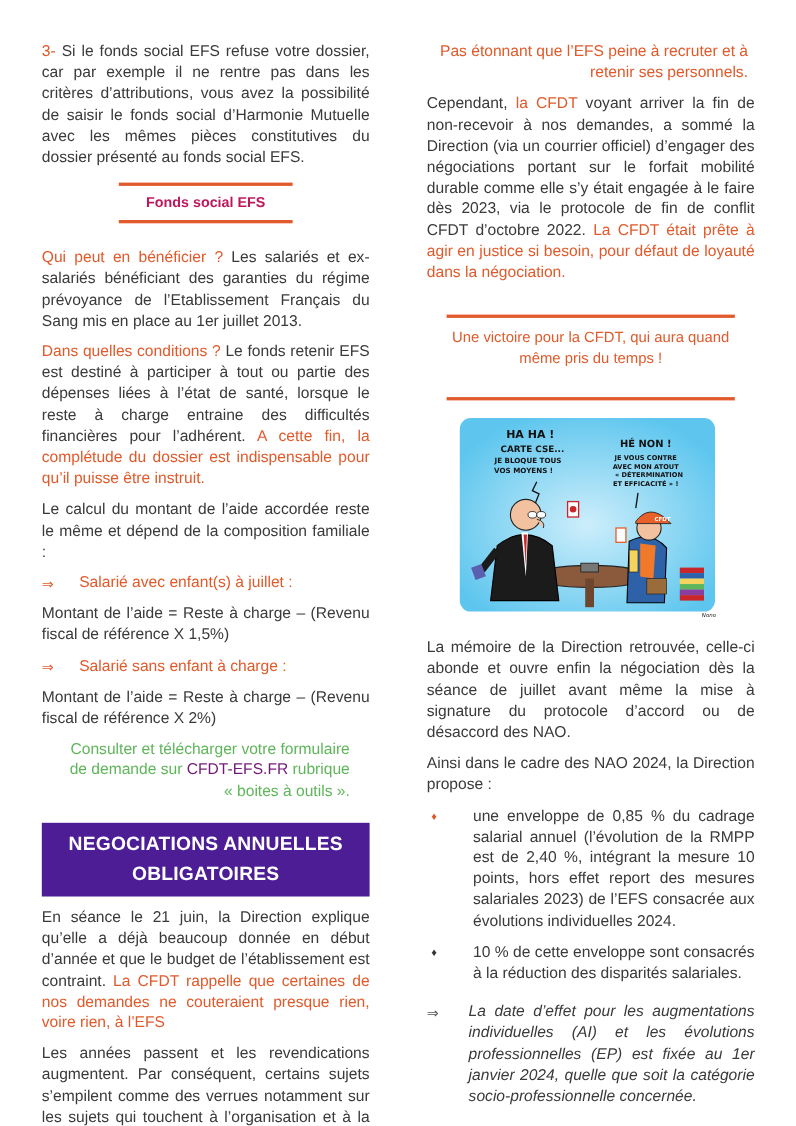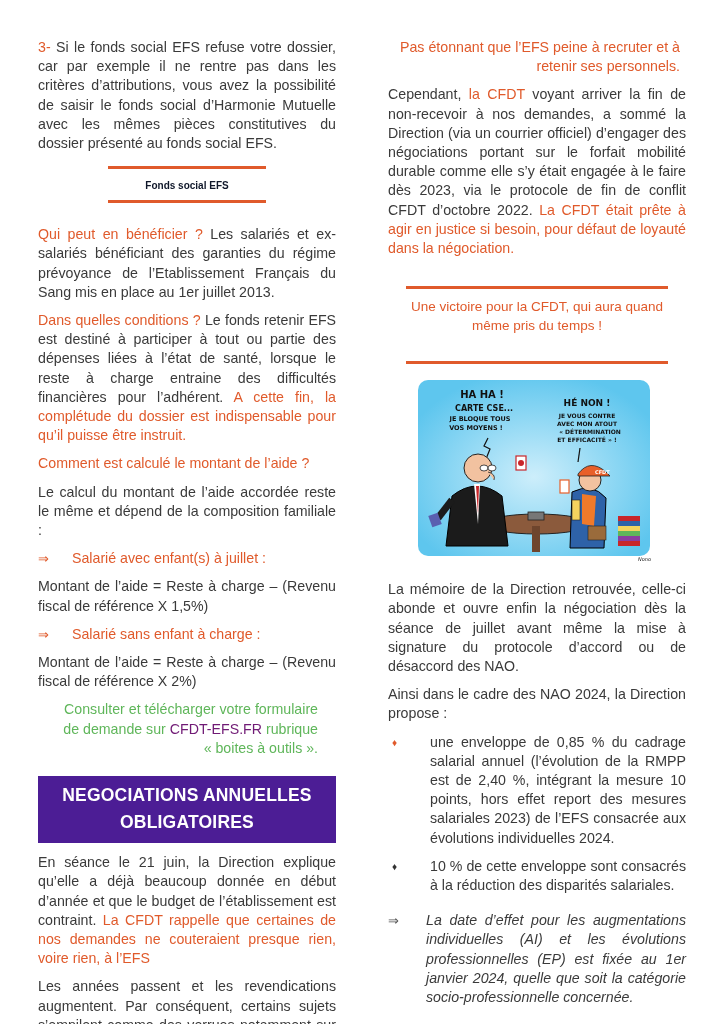--- a/index.html
+++ b/index.html
@@ -15,21 +15,21 @@
   p { margin: 0 0 9px 0; line-height: 19.2px; text-align: justify; }
   .o { color: #e05a2b; }
   .g { color: #5fb65a; }
   .b { color: #701a75; }
   .center { text-align: right; }
   .rule-box {
     border-top: 3px solid #e05a2b; border-bottom: 3px solid #e05a2b;
     margin: 0 auto; text-align: center;
   }
   .fs-box { width: 158px; padding: 7px 0 8px; margin-top: 13px; margin-bottom: 22px; }
-  .fs-box span { color: #0f172a; font-weight: bold; font-size: 10px; }
+  .fs-box span { color: #be185d; font-weight: bold; font-size: 13px; }
   .victory-box { width: 262px; padding: 8px 0 26px; margin-top: 28px; }
   .victory-box span { color: #e05a2b; font-size: 13.5px; line-height: 19px; display:block; }
   .arrow-line { display: flex; margin: 0 0 9px 0; line-height: 19.2px; }
   .arrow-line .arr { width: 34px; flex: none; color: #e05a2b; font-size: 13px; }
   .arrow-line .arr.dark { color: #555; }
   .nao-banner {
     background: #4c1d95; color: #fff; font-weight: bold; text-align: center;
     font-size: 17.5px; line-height: 27px; padding: 6px 0 7px; margin: 18px 0 10px 0;
     letter-spacing: 0.2px;
   }
@@ -46,21 +46,20 @@
   <p><span class="o">3-</span><span> Si le fonds social EFS refuse votre dossier, car par exemple il ne rentre pas dans les critères d’attributions, vous avez la possibilité de saisir le fonds social d’Harmonie Mutuelle avec les mêmes pièces constitutives du dossier présenté au fonds social EFS.</span></p>
 
   <div class="rule-box fs-box">
     <span>Fonds social EFS</span>
   </div>
 
   <p><span class="o">Qui peut en bénéficier ? </span><span> Les salariés et ex-salariés bénéficiant des garanties du régime prévoyance de l’Etablissement Français du Sang mis en place au 1er juillet 2013.</span></p>
 
   <p><span class="o">Dans quelles conditions ? </span><span>Le fonds retenir EFS est destiné à participer à tout ou partie des dépenses liées à l’état de santé, lorsque le reste à charge entraine des difficultés financières pour l’adhérent. </span><span class="o">A cette fin, la complétude du dossier est indispensable pour qu’il puisse être instruit.</span></p>
 
-  <p class="o">Comment est calculé le montant de l’aide ?</p>
   <p>Le calcul du montant de l’aide accordée reste le même et dépend de la composition familiale :</p>
 
   <div class="arrow-line">
     <span class="arr">⇒</span>
     <span class="o">Salarié avec enfant(s) à juillet :</span>
   </div>
   <p>Montant de l’aide = Reste à charge – (Revenu fiscal de référence X 1,5%)</p>
 
   <div class="arrow-line">
     <span class="arr">⇒</span>

